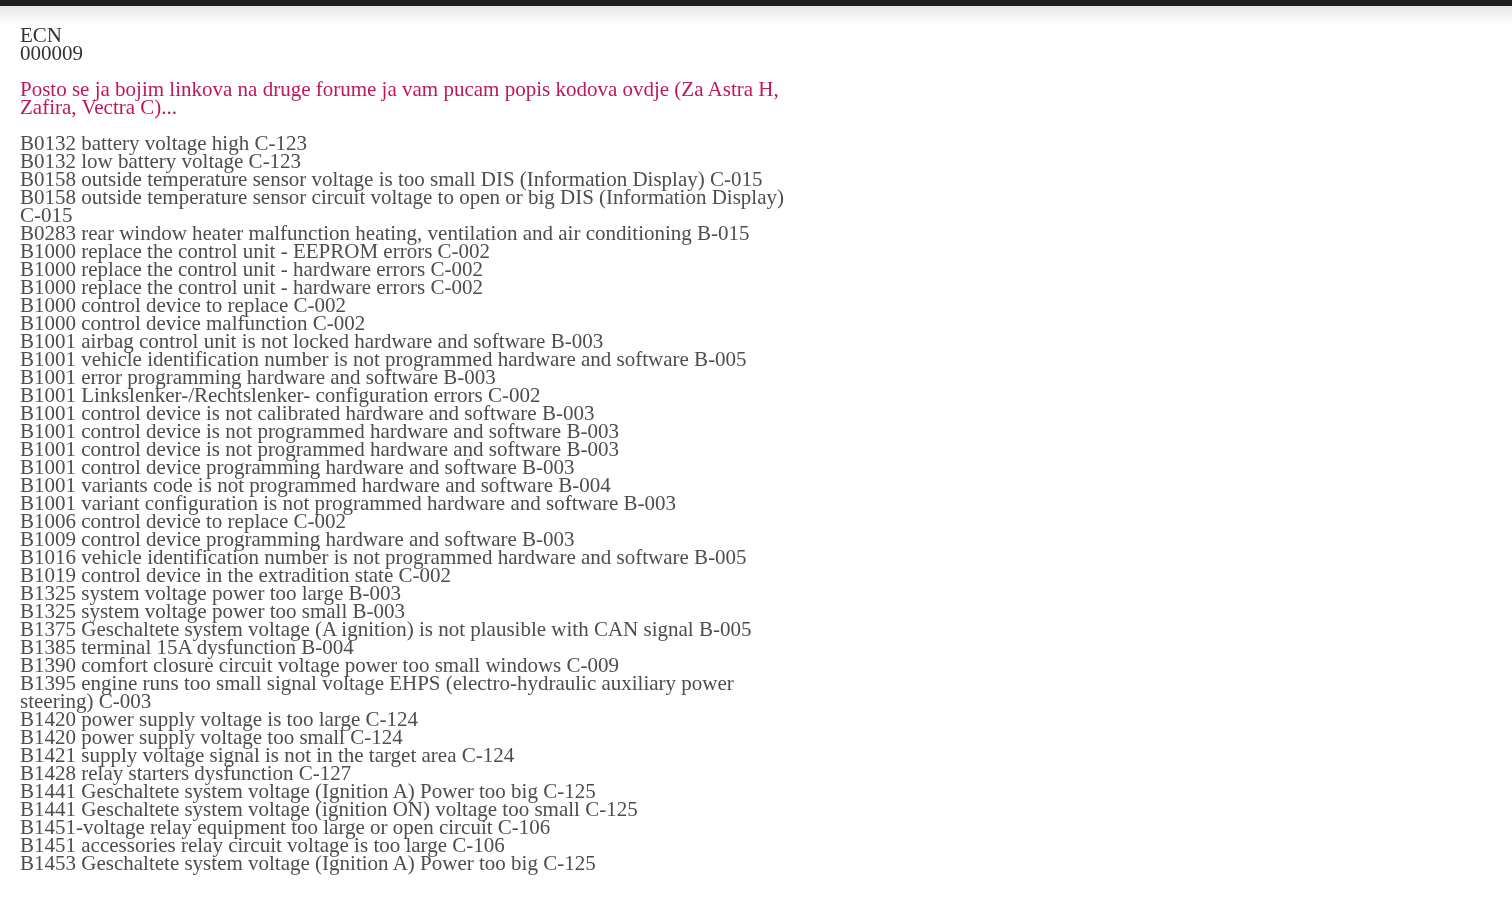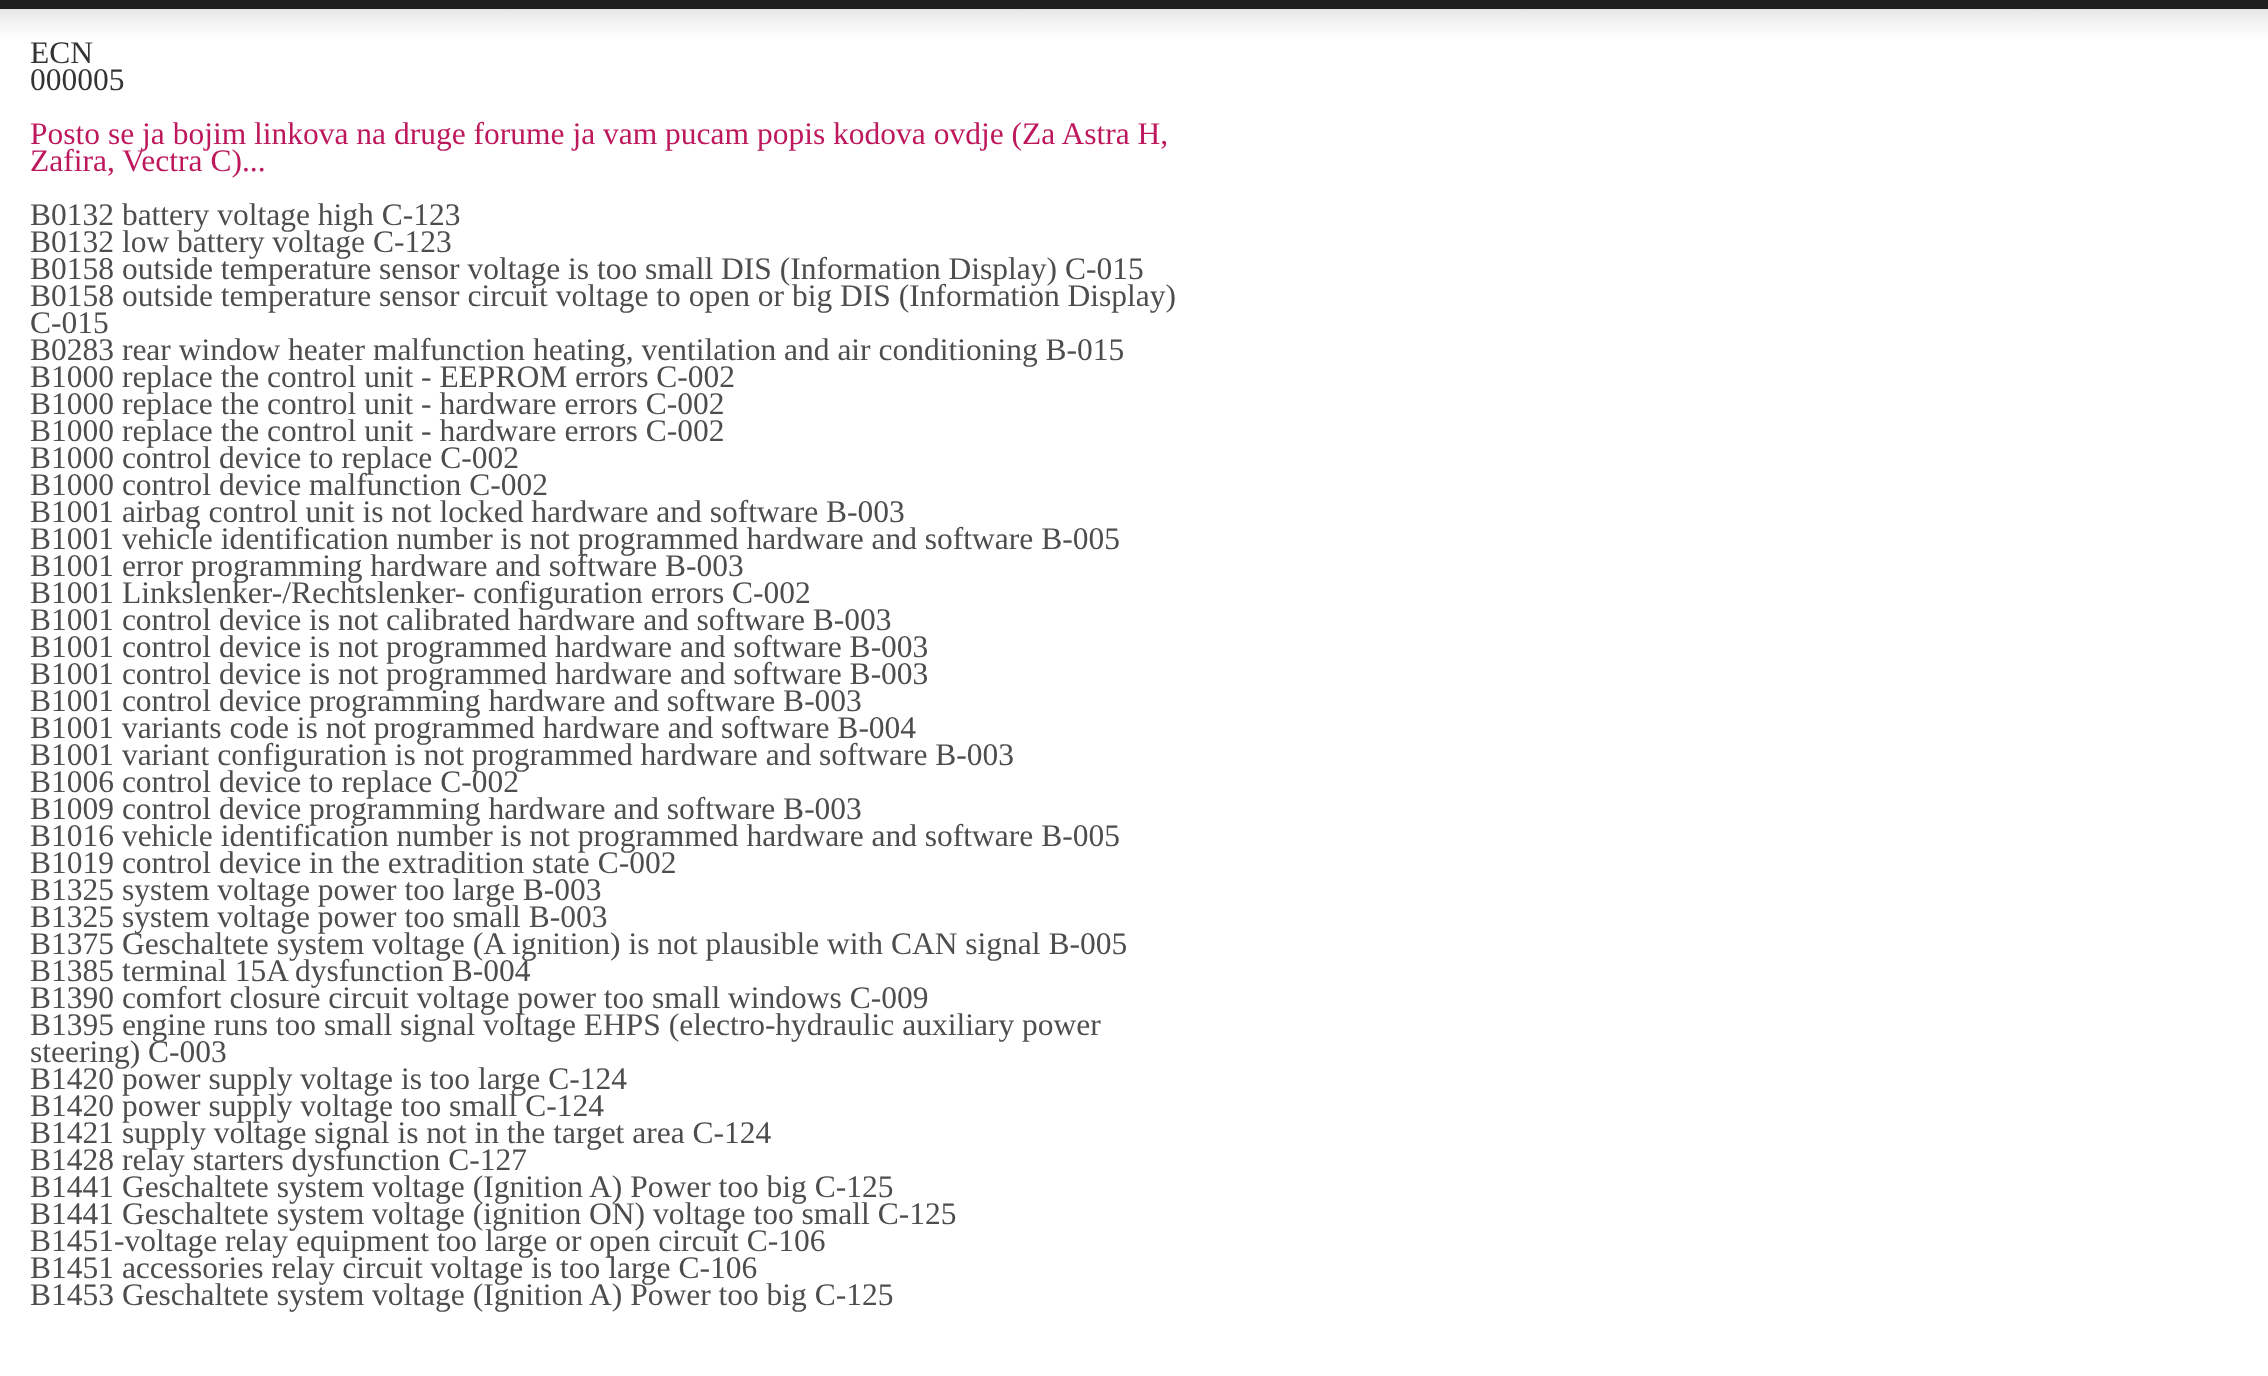--- a/index.html
+++ b/index.html
@@ -77,21 +77,21 @@
 </head>
 <body>
 
 <div class="top-bar"></div>
 <div class="top-fade"></div>
 
 <div class="page">
   <div class="doc">
 
     <div class="block heading">ECN</div>
-    <div class="block heading">000005</div>
+    <div class="block heading">000009</div>
 
     <div class="spacer"></div>
 
     <div class="block intro">Posto se ja bojim linkova na druge forume ja vam pucam popis kodova ovdje (Za Astra H, Zafira, Vectra C)...</div>
 
     <div class="spacer"></div>
 
     <div class="block codes">B0132 battery voltage high C-123
 B0132 low battery voltage C-123
 B0158 outside temperature sensor voltage is too small DIS (Information Display) C-015

